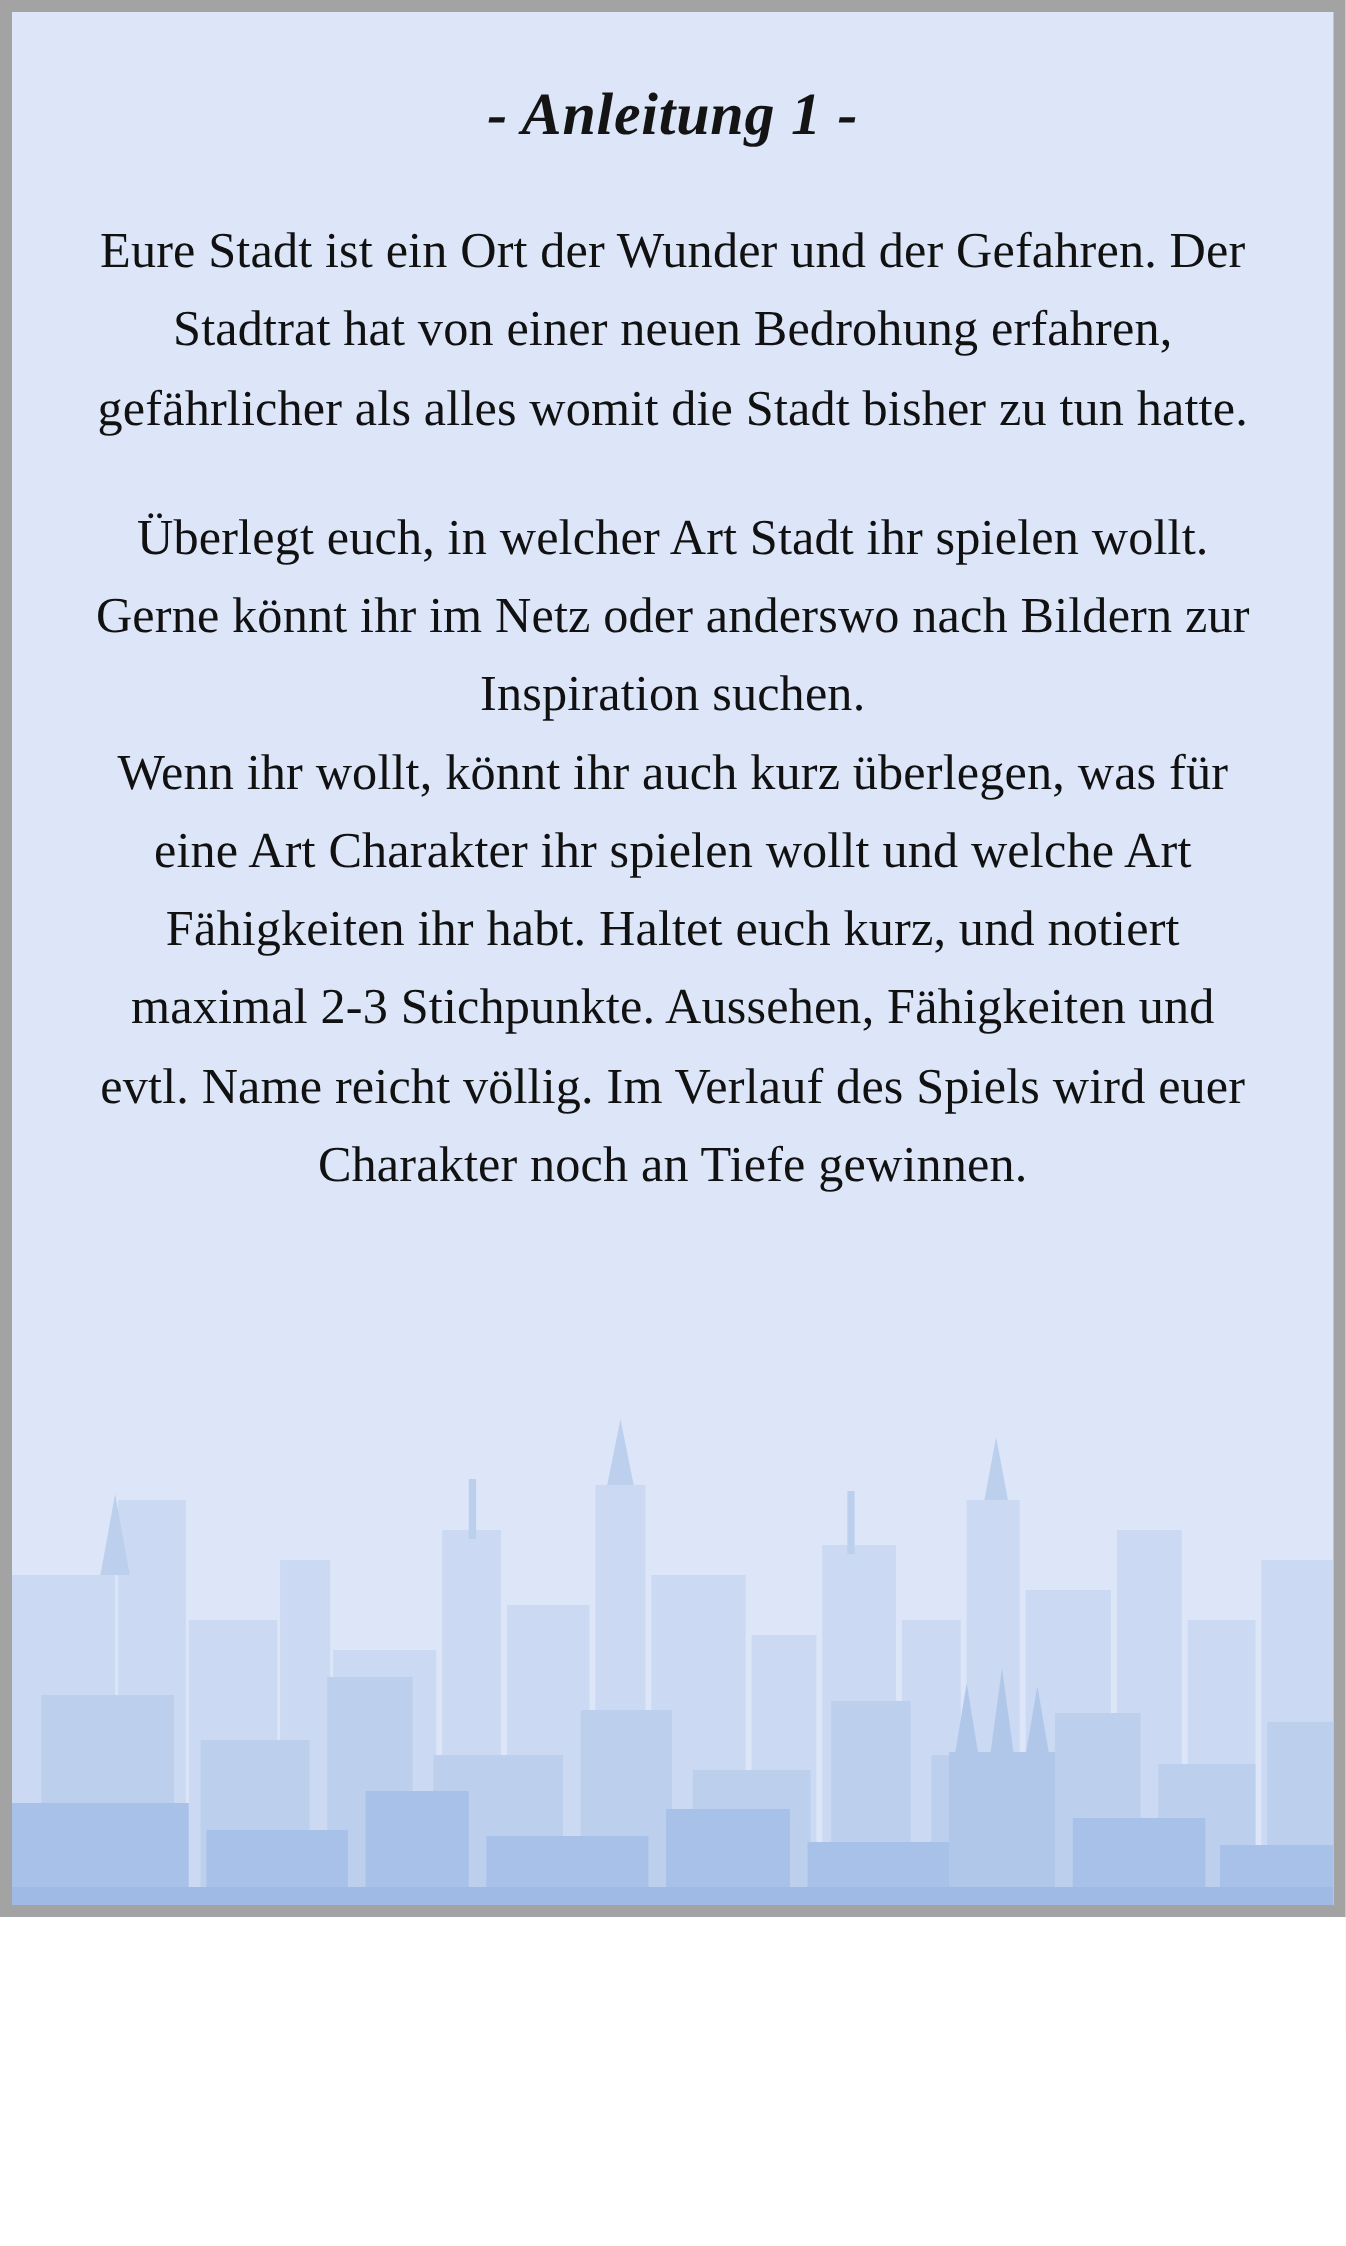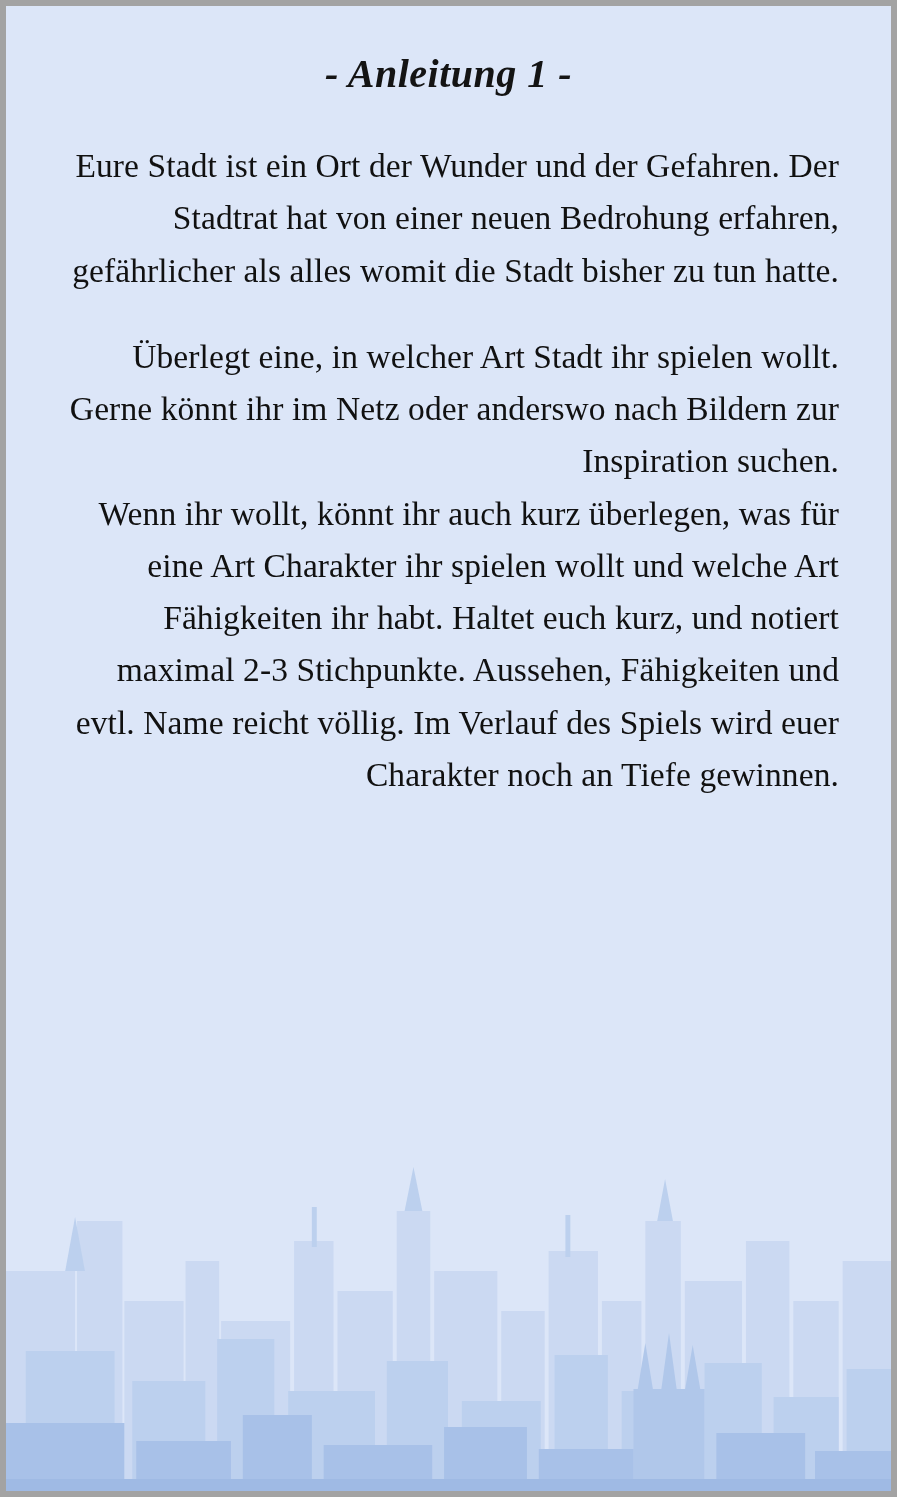--- a/index.html
+++ b/index.html
@@ -11,23 +11,23 @@
     width: 897px;
     height: 1497px;
     overflow: hidden;
     font-family: "Liberation Serif", serif;
   }
 
   .card {
     position: relative;
     box-sizing: border-box;
     width: 897px;
-    height: 1497px;
+    height: 1278px;
     background: #dce6f8;
-    border: 6px solid #a3a3a3;
+    border: 8px solid #a3a3a3;
     overflow: hidden;
   }
 
   
   .skyline {
     position: absolute;
     left: 0;
     bottom: 0;
     width: 100%;
     height: 520px;
@@ -50,21 +50,21 @@
     color: #141414;
     margin: 0 0 42px 0;
     letter-spacing: 0.5px;
   }
 
   .body-text p {
     margin: 0;
     font-size: 33.5px;
     line-height: 1.56;
     color: #111111;
-    text-align: right;
+    text-align: center;
     letter-spacing: 0.1px;
   }
 
   .spacer {
     height: 34px;
   }
 </style>
 </head>
 <body>
 
@@ -134,18 +134,18 @@
 
     <rect x="0" y="508" width="897" height="12" fill="#9fbae4"></rect>
   </svg>
 
   <div class="content">
     <h1 class="doc-title">- Anleitung 1 -</h1>
 
     <div class="body-text">
       <p>Eure Stadt ist ein Ort der Wunder und der Gefahren. Der Stadtrat hat von einer neuen Bedrohung erfahren, gefährlicher als alles womit die Stadt bisher zu tun hatte.</p>
       <div class="spacer"></div>
-      <p>Überlegt eine, in welcher Art Stadt ihr spielen wollt. Gerne könnt ihr im Netz oder anderswo nach Bildern zur Inspiration suchen.</p>
+      <p>Überlegt euch, in welcher Art Stadt ihr spielen wollt. Gerne könnt ihr im Netz oder anderswo nach Bildern zur Inspiration suchen.</p>
       <p>Wenn ihr wollt, könnt ihr auch kurz überlegen, was für eine Art Charakter ihr spielen wollt und welche Art Fähigkeiten ihr habt. Haltet euch kurz, und notiert maximal 2-3 Stichpunkte. Aussehen, Fähigkeiten und evtl. Name reicht völlig. Im Verlauf des Spiels wird euer Charakter noch an Tiefe gewinnen.</p>
     </div>
   </div>
 
 </div>
 
 </body></html>

